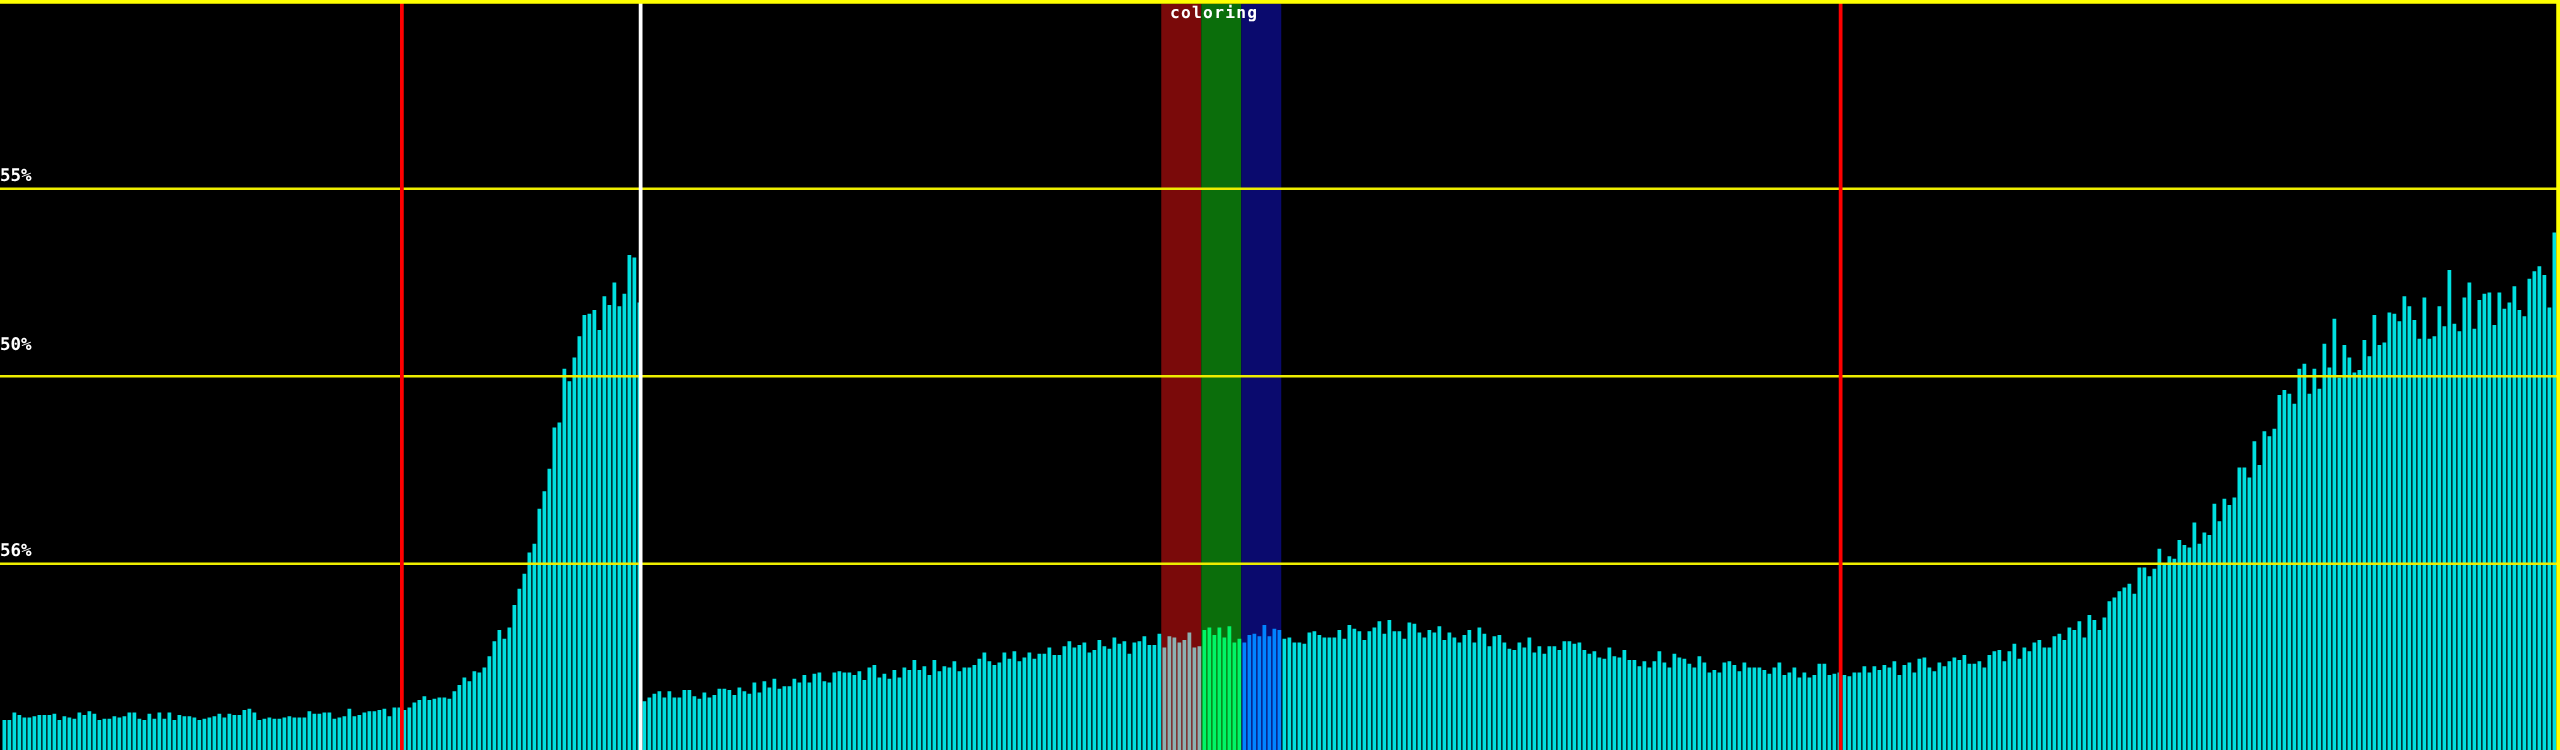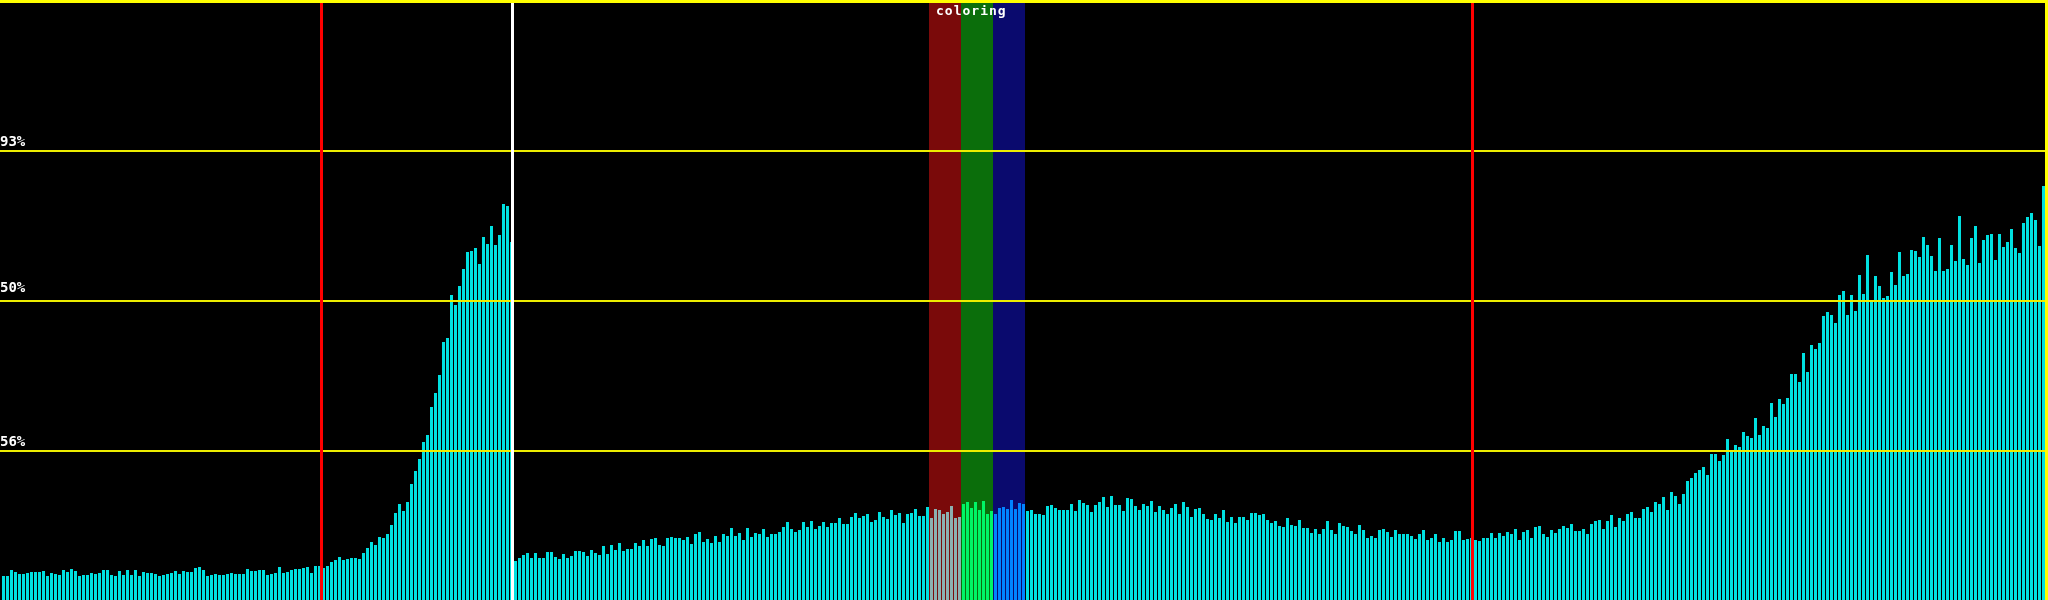--- a/index.html
+++ b/index.html
@@ -555,18 +555,18 @@
   <div class="gridline" style="top: 300px; background: rgb(237, 237, 0);"></div>
   <div class="gridline" style="top: 450px; background: rgb(237, 237, 0);"></div>
 
   <div class="marker" style="left: 320px; background: rgb(255, 0, 0);"></div>
   <div class="marker" style="left: 511px; background: rgb(255, 255, 255);"></div>
   <div class="marker" style="left: 1471px; background: rgb(255, 0, 0);"></div>
 
   <div class="border-top" style="background: rgb(255, 255, 0);"></div>
   <div class="border-right" style="background: rgb(255, 255, 0);"></div>
 
-  <span class="axis-label" style="top: 134px;">93%</span>
-  <span class="axis-label" style="top: 280px; text-align: center;">50%</span>
+  <span class="axis-label" style="top: 134px;">55%</span>
+  <span class="axis-label" style="top: 269px; text-align: center;">50%</span>
   <span class="axis-label" style="top: 434px;">56%</span>
 
   <span class="coloring-label" style="left: 936px; top: 4px;">coloring</span>
 </div>
 
 </body></html>

